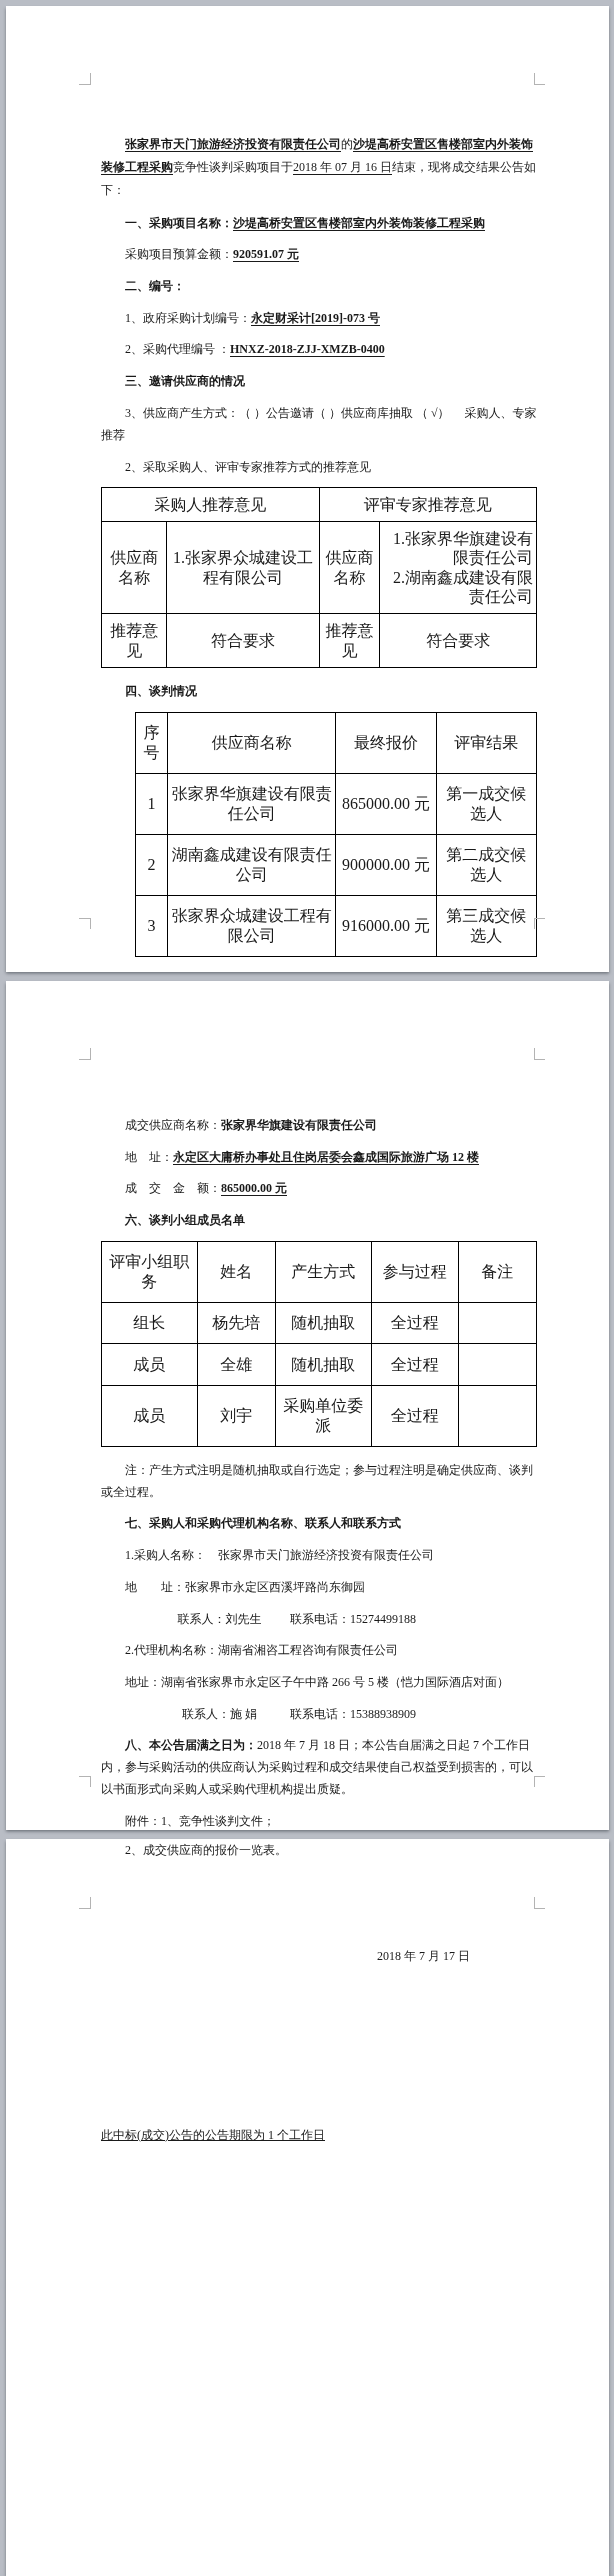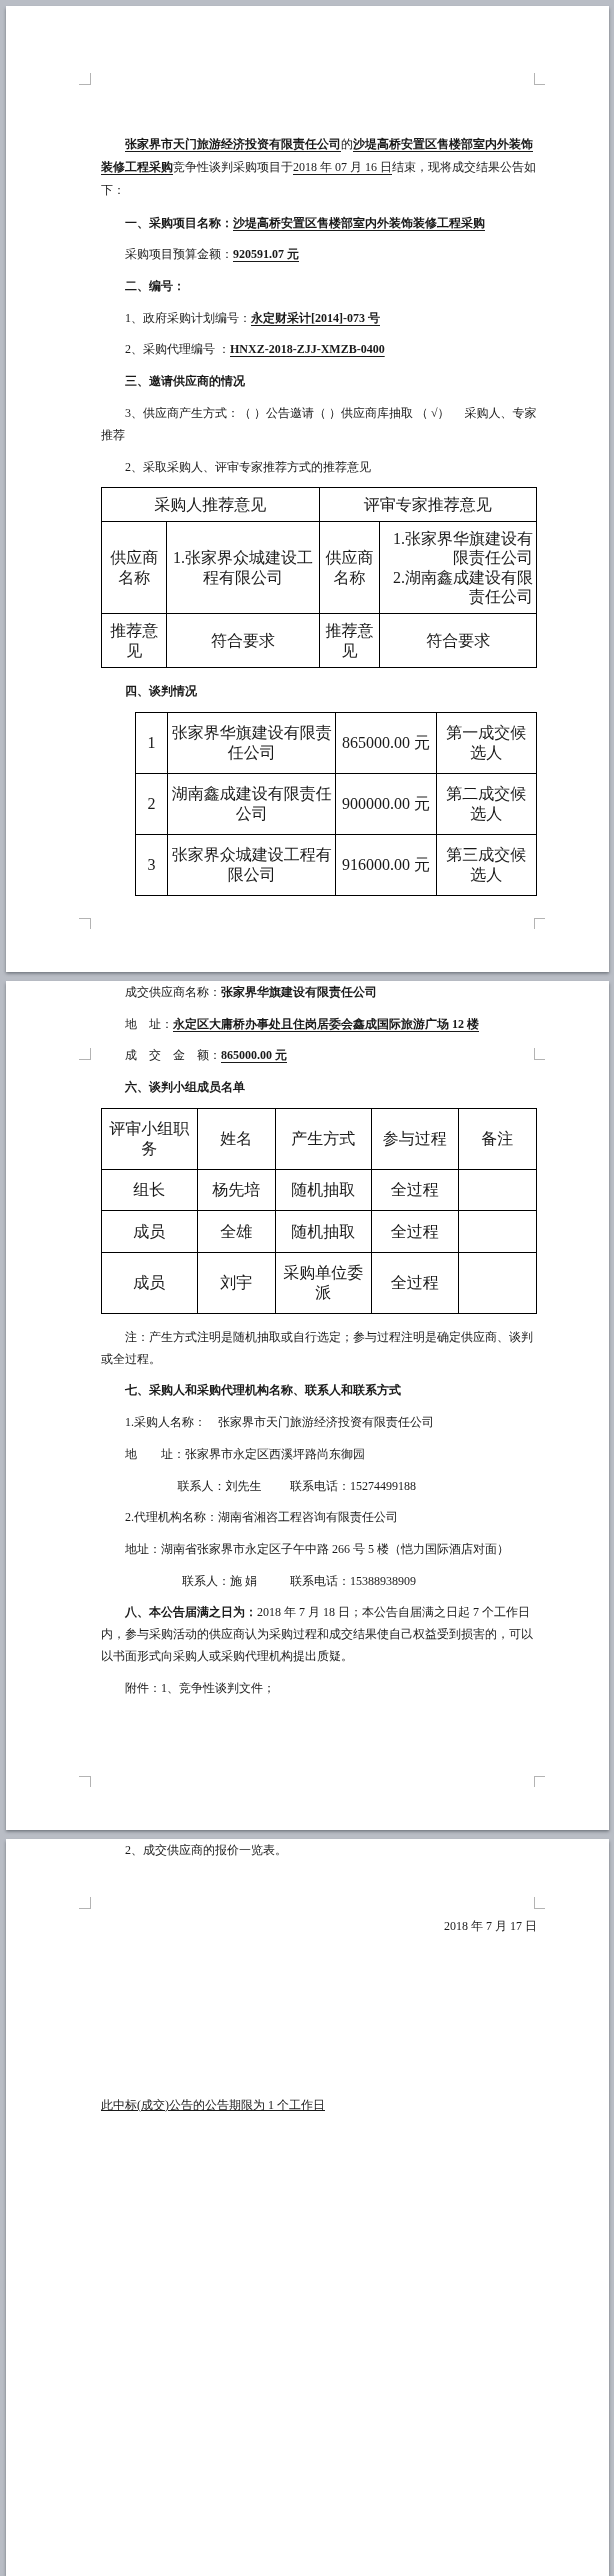--- a/index.html
+++ b/index.html
@@ -25,38 +25,38 @@
   .page-3{height:837px;}
   
   .cm{position:absolute;width:10.5px;height:10.5px;}
   .cm-tl{top:67px;left:73px;border-right:0.7px solid #b3b3b3;border-bottom:0.7px solid #b3b3b3;}
   .cm-tr{top:67px;right:64px;border-left:0.7px solid #b3b3b3;border-bottom:0.7px solid #b3b3b3;}
   .cm-bl{bottom:43px;left:73px;border-right:0.7px solid #b3b3b3;border-top:0.7px solid #b3b3b3;}
   .cm-br{bottom:43px;right:64px;border-left:0.7px solid #b3b3b3;border-top:0.7px solid #b3b3b3;}
   .page-3 .cm-tl,.page-3 .cm-tr{top:58px;}
   .content{padding:0 72px 0 95px;font-size:12px;}
   .p1 .content{padding-top:127px;}
-  .p2 .content{}
+  .p2 .content{padding-top:133px;}
   .p3 .content{}
   p{margin:0 0 9.7px;line-height:22px;text-indent:2em;}
   p.title{line-height:23px;}
   .b{font-weight:bold;}
   .u{text-decoration:underline;text-underline-offset:3px;}
   .gap{display:inline-block;min-width:165px;text-align:center;}
   table{border-collapse:collapse;width:100%;margin:3px 0 12px;table-layout:fixed;}
   td{border:0.7px solid #000;text-align:center;vertical-align:middle;
      padding:6.7px 3px;line-height:19.5px;font-size:16px;word-break:break-all;}
   .t1 col.c1{width:15%;} .t1 col.c2{width:35%;} .t1 col.c3{width:14%;} .t1 col.c4{width:36%;}
   .t1 .left{text-align:right;padding-left:6px;}
   .t2{width:calc(100% - 34px);margin-left:34px;}
   .t2 td{padding:10.5px 3px;}
   .t2 col.c1{width:8%;} .t2 col.c2{width:42%;} .t2 col.c3{width:25%;} .t2 col.c4{width:25%;}
   .t3 td{padding:10.5px 3px;}
   .t3 col.c1{width:22%;} .t3 col.c2{width:18%;} .t3 col.c3{width:22%;} .t3 col.c4{width:20%;} .t3 col.c5{width:18%;}
-  p.date-line{text-indent:0;padding-left:276px;margin-top:54px;text-align:right;}
+  p.date-line{text-indent:0;padding-left:276px;margin-top:84px;}
   p.footer-line{text-indent:0;margin-top:157px;text-decoration:underline;}
 </style>
 </head>
 <body>
 
 <div class="canvas">
 
   <div class="page page-1 p1">
     <div class="cm cm-tl"></div>
     <div class="cm cm-tr"></div>
@@ -65,21 +65,21 @@
     <div class="content">
 
       <p class="title"><span class="b u">张家界市天门旅游经济投资有限责任公司</span><span>的</span><span class="b u">沙堤高桥安置区售楼部室内外装饰装修工程采购</span><span>竞争性谈判采购项目于</span><span class="u">2018 年 07 月 16 日</span><span>结束，现将成交结果公告如下：</span></p>
 
       <p><span class="b">一、采购项目名称：</span><span class="b u">沙堤高桥安置区售楼部室内外装饰装修工程采购</span></p>
 
       <p><span>采购项目预算金额：</span><span class="b u">920591.07 元</span></p>
 
       <p><span class="b">二、编号：</span></p>
 
-      <p><span>1、政府采购计划编号：</span><span class="b u">永定财采计[2014]-073 号</span></p>
+      <p><span>1、政府采购计划编号：</span><span class="b u">永定财采计[2019]-073 号</span></p>
 
       <p><span>2、采购代理编号 ：</span><span class="b u">HNXZ-2018-ZJJ-XMZB-0400</span></p>
 
       <p><span class="b">三、邀请供应商的情况</span></p>
 
       <p>3、供应商产生方式：（ ）公告邀请（ ）供应商库抽取 （ √）　 采购人、专家推荐</p>
 
       <p>2、采取采购人、评审专家推荐方式的推荐意见</p>
 
       <table class="t1">
@@ -115,20 +115,26 @@
       <p><span class="b">四、谈判情况</span></p>
 
       <table class="t2">
         <colgroup>
             <col class="c1">
             <col class="c2">
             <col class="c3">
             <col class="c4">
           </colgroup>
         <tbody>
+            <tr>
+          <td>序号</td>
+          <td>供应商名称</td>
+          <td>最终报价</td>
+          <td>评审结果</td>
+        </tr>
         <tr>
           <td>1</td>
           <td>张家界华旗建设有限责任公司</td>
           <td>865000.00 元</td>
           <td>第一成交候选人</td>
         </tr>
         <tr>
           <td>2</td>
           <td>湖南鑫成建设有限责任公司</td>
           <td>900000.00 元</td>

